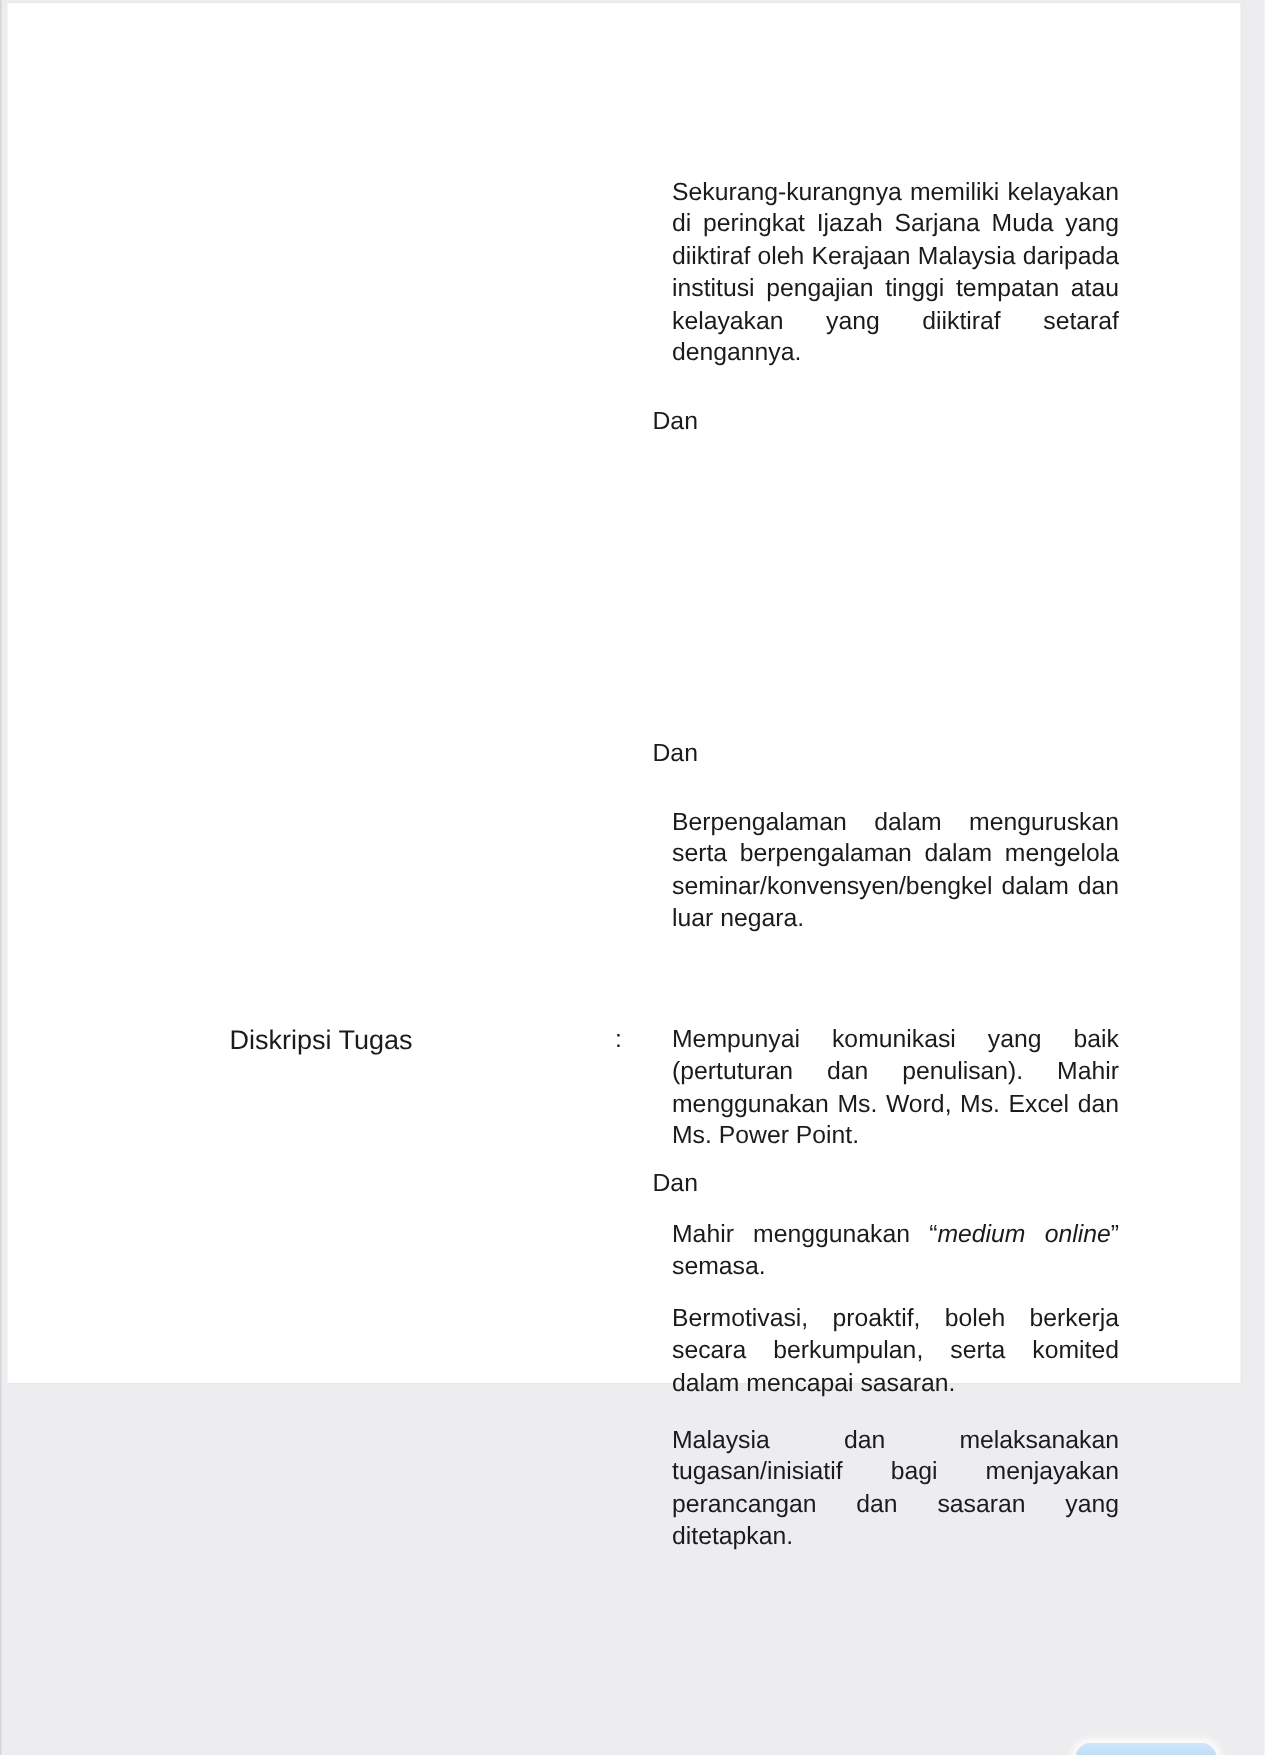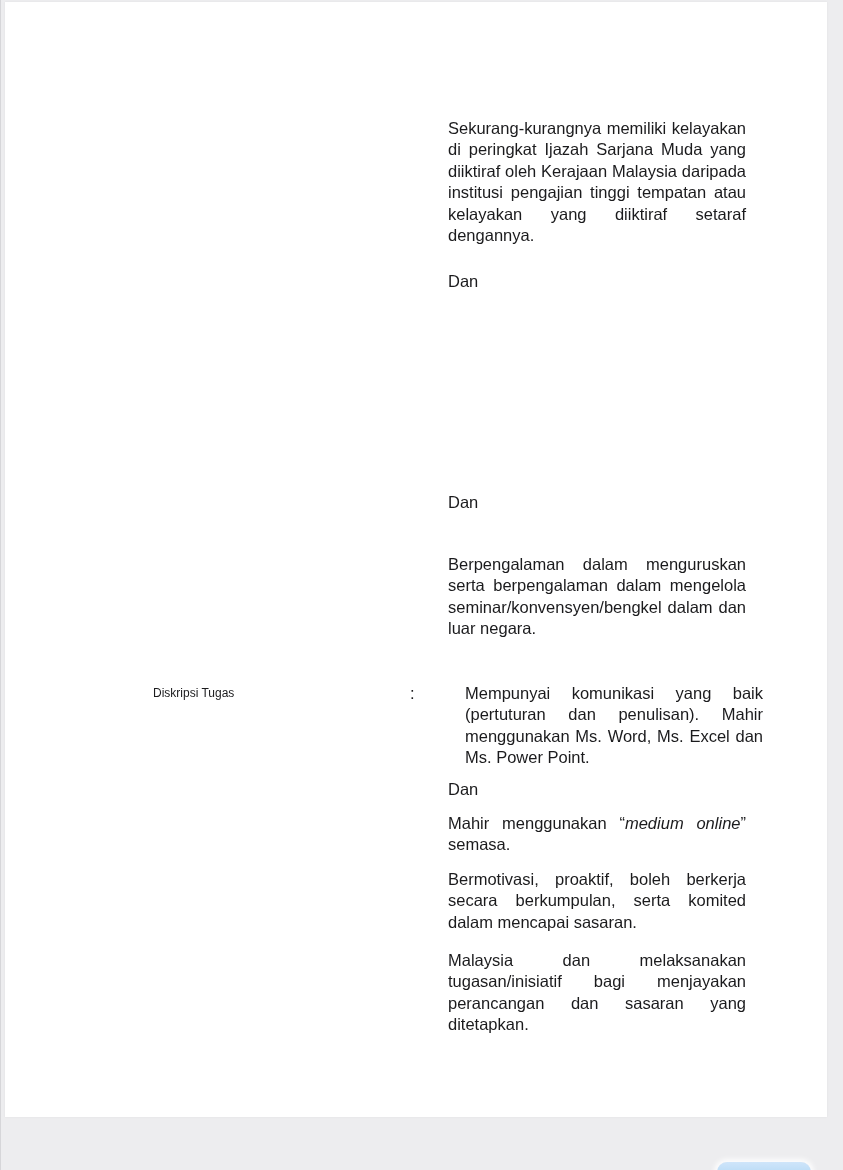--- a/index.html
+++ b/index.html
@@ -12,64 +12,64 @@
   }
   .edge-line {
     position: absolute;
     left: 0; top: 0; bottom: 0;
     width: 1px;
     background: #d6d6d9;
   }
   .page {
     position: absolute;
     left: 5px; top: 2px;
-    width: 822px; height: 1115px;
+    width: 822px; height: 920px;
     background: #ffffff;
     box-shadow: 0 0 2px rgba(0,0,0,0.06);
   }
   .para {
     position: absolute;
     left: 443px;
     width: 298px;
     font-size: 16.5px;
     line-height: 21.4px;
     color: #1b1b1d;
     text-align: justify;
     text-justify: inter-word;
   }
   .dan {
     position: absolute;
-    left: 443px;
+    left: 430px;
     font-size: 16.5px;
     line-height: 21.4px;
     color: #1b1b1d;
   }
   .row-label {
     position: absolute;
     left: 148px;
-    font-size: 12px;
+    font-size: 18px;
     line-height: 21.4px;
     color: #1b1b1d;
   }
   .row-sep {
     position: absolute;
     left: 405px;
     font-size: 16.5px;
     line-height: 21.4px;
     color: #1b1b1d;
   }
   .italic { font-style: italic; }
   .p1 { top: 116px; }
   .dan1 { top: 269px; }
   .p2 { top: 313px; }
   .dan2 { top: 490px; }
-  .p3 { top: 552px; }
+  .p3 { top: 536px; }
   .lbl { top: 681px; }
   .sep { top: 681px; }
-  .p4 { top: 681px; margin-left: 17px; }
+  .p4 { top: 681px; }
   .dan3 { top: 777px; }
   .p5 { top: 811px; }
   .p6 { top: 867px; }
   .p7 { top: 948px; }
   .floating-pill {
     position: absolute;
     left: 717px;
     top: 1162px;
     width: 94px;
     height: 20px;

